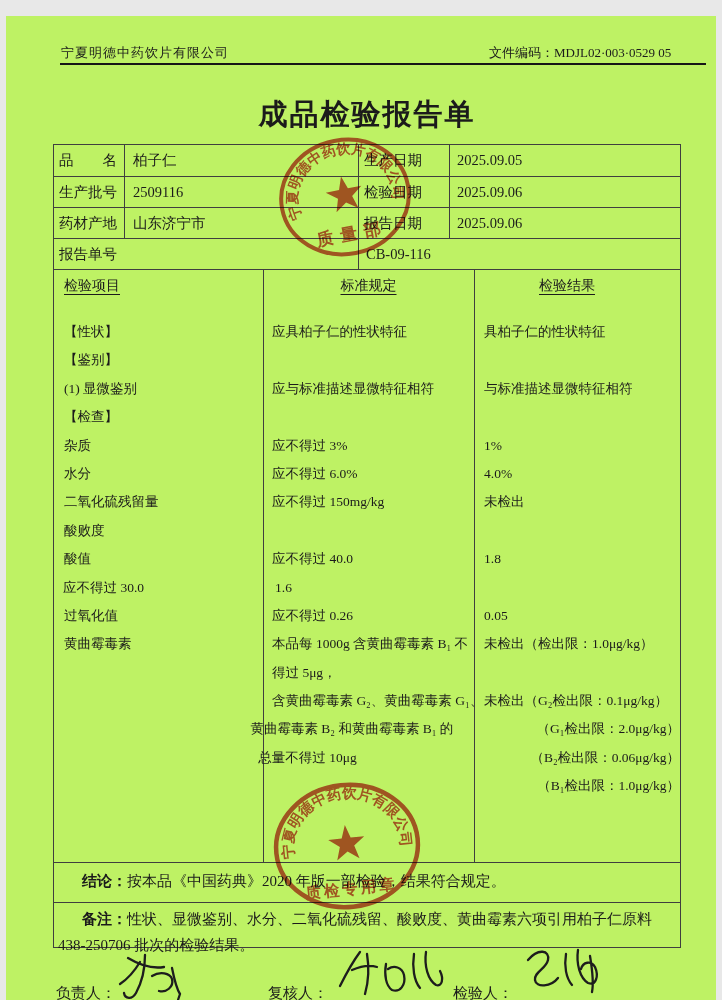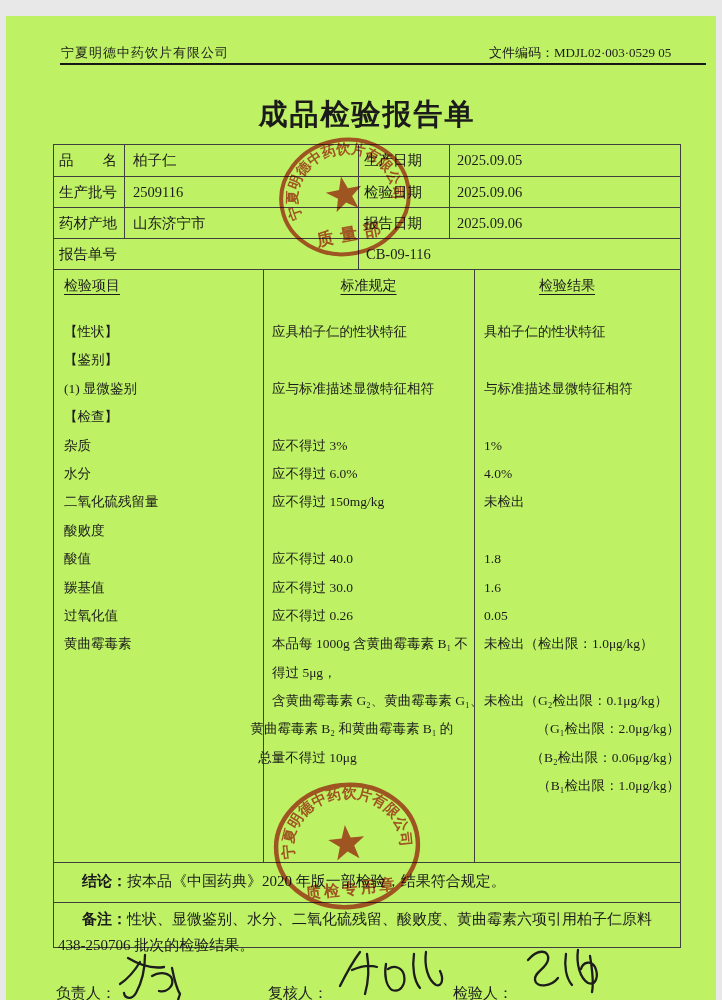--- a/index.html
+++ b/index.html
@@ -144,21 +144,20 @@
             <span class="tc1">酸败度</span>
             <span class="tc2"></span>
             <span class="tc3"></span>
           </div>
           <div class="tline">
             <span class="tc1">酸值</span>
             <span class="tc2">应不得过 40.0</span>
             <span class="tc3">1.8</span>
           </div>
           <div class="tline">
-            <span class="tc1">羰基值</span>
             <span class="tc2">应不得过 30.0</span>
             <span class="tc3">1.6</span>
           </div>
           <div class="tline">
             <span class="tc1">过氧化值</span>
             <span class="tc2">应不得过 0.26</span>
             <span class="tc3">0.05</span>
           </div>
           <div class="tline">
             <span class="tc1">黄曲霉毒素</span>

